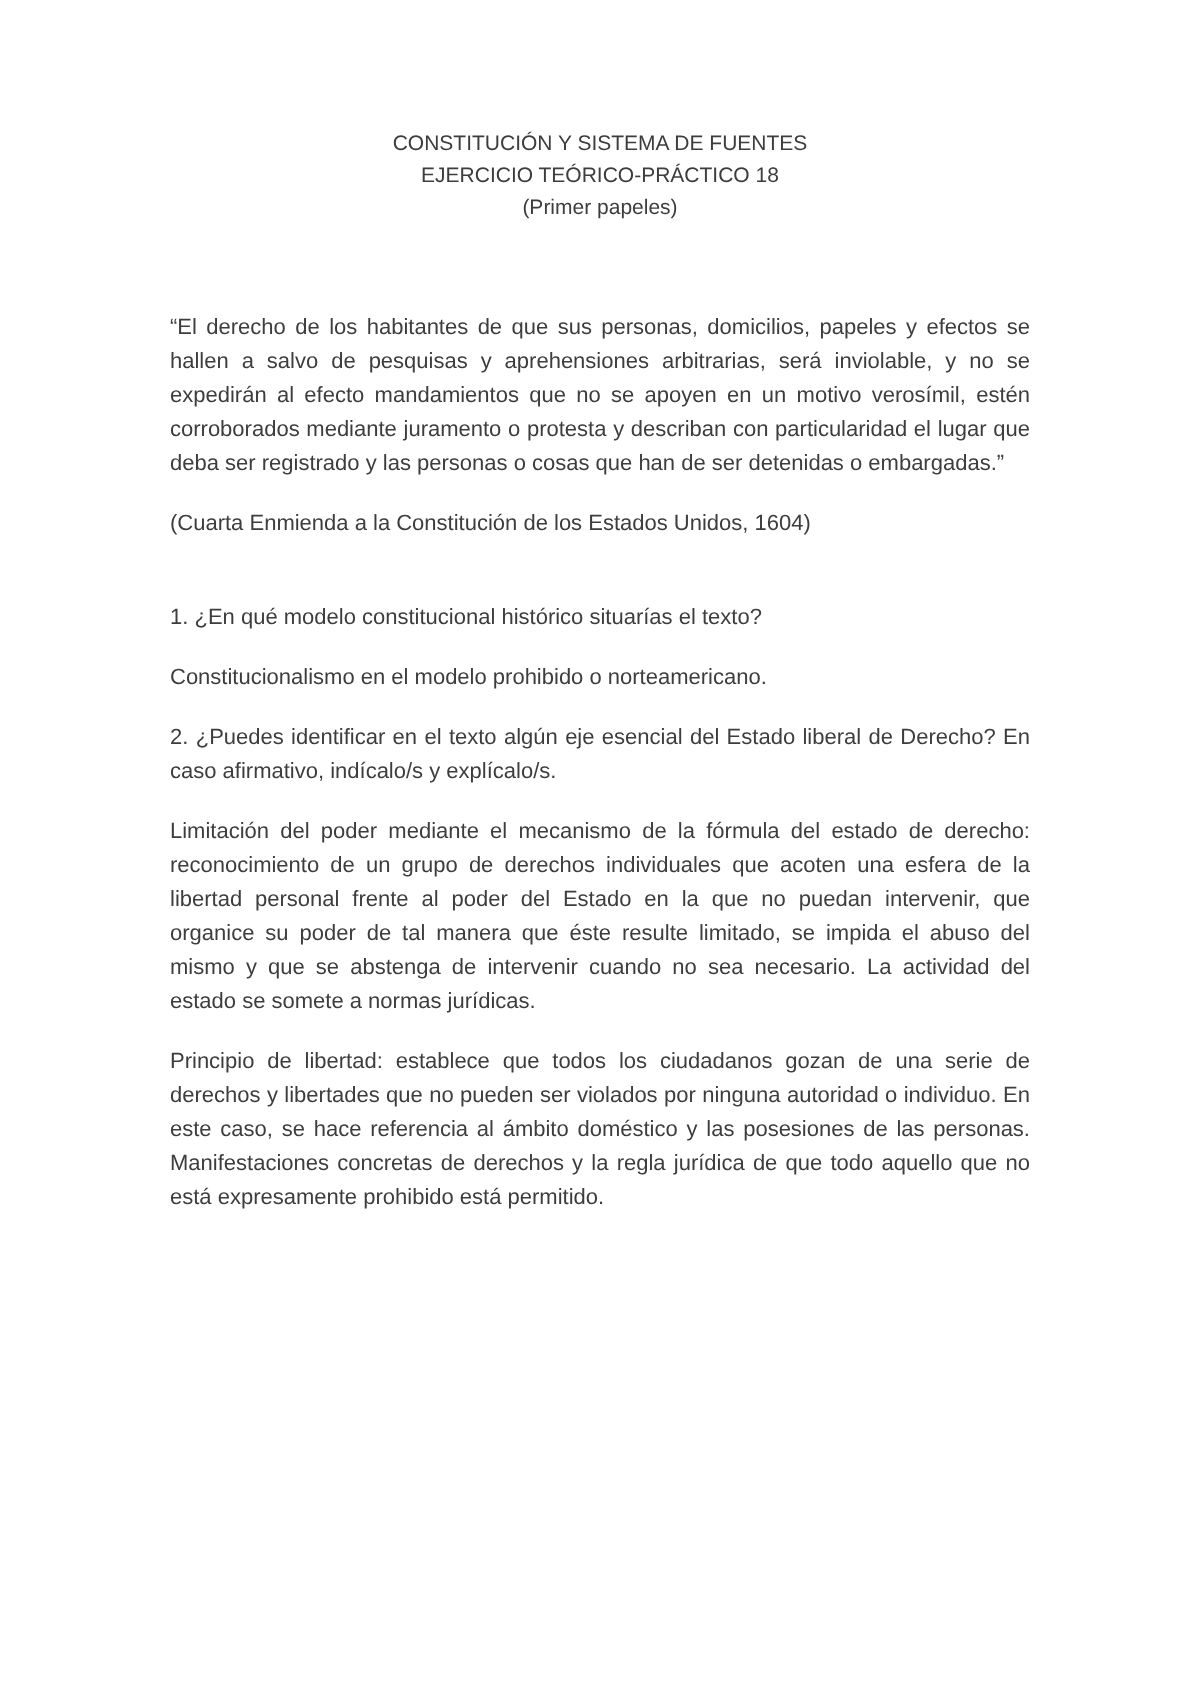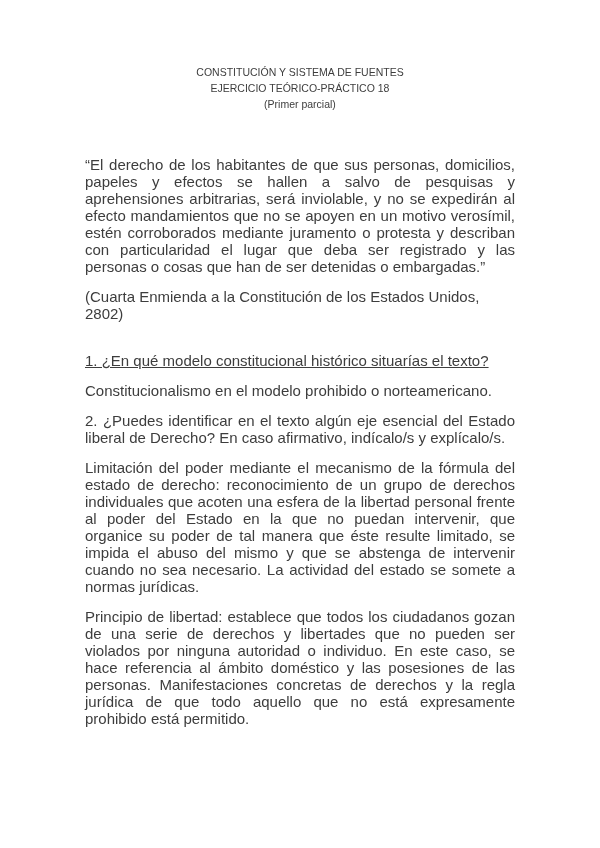--- a/index.html
+++ b/index.html
@@ -25,48 +25,47 @@
     text-align: center;
     font-size: 10.5px;
     line-height: 16px;
     margin-bottom: 44px;
     color: #3d3d3d;
   }
   .title-line {
     display: block;
   }
   p.para {
-    font-size: 15px;
+    font-size: 11px;
     line-height: 17px;
     text-align: justify;
     margin: 0 0 13px 0;
     color: #3d3d3d;
   }
   p.para.no-justify {
     text-align: left;
   }
   p.para.space-above {
     margin-top: 30px;
-    text-decoration: underline;
   }
 </style>
 </head>
 <body>
 
 <div class="page">
 
   <div class="title-block">
     <span class="title-line">CONSTITUCIÓN Y SISTEMA DE FUENTES</span>
     <span class="title-line">EJERCICIO TEÓRICO-PRÁCTICO 18</span>
-    <span class="title-line">(Primer parcial)</span>
+    <span class="title-line">(Primer papeles)</span>
   </div>
 
   <p class="para">“El derecho de los habitantes de que sus personas, domicilios, papeles y efectos se hallen a salvo de pesquisas y aprehensiones arbitrarias, será inviolable, y no se expedirán al efecto mandamientos que no se apoyen en un motivo verosímil, estén corroborados mediante juramento o protesta y describan con particularidad el lugar que deba ser registrado y las personas o cosas que han de ser detenidas o embargadas.”</p>
 
-  <p class="para no-justify">(Cuarta Enmienda a la Constitución de los Estados Unidos, 2802)</p>
+  <p class="para no-justify">(Cuarta Enmienda a la Constitución de los Estados Unidos, 1604)</p>
 
   <p class="para no-justify space-above">1. ¿En qué modelo constitucional histórico situarías el texto?</p>
 
   <p class="para no-justify">Constitucionalismo en el modelo prohibido o norteamericano.</p>
 
   <p class="para">2. ¿Puedes identificar en el texto algún eje esencial del Estado liberal de Derecho? En caso afirmativo, indícalo/s y explícalo/s.</p>
 
   <p class="para">Limitación del poder mediante el mecanismo de la fórmula del estado de derecho: reconocimiento de un grupo de derechos individuales que acoten una esfera de la libertad personal frente al poder del Estado en la que no puedan intervenir, que organice su poder de tal manera que éste resulte limitado, se impida el abuso del mismo y que se abstenga de intervenir cuando no sea necesario. La actividad del estado se somete a normas jurídicas.</p>
 
   <p class="para">Principio de libertad: establece que todos los ciudadanos gozan de una serie de derechos y libertades que no pueden ser violados por ninguna autoridad o individuo. En este caso, se hace referencia al ámbito doméstico y las posesiones de las personas. Manifestaciones concretas de derechos y la regla jurídica de que todo aquello que no está expresamente prohibido está permitido.</p>

